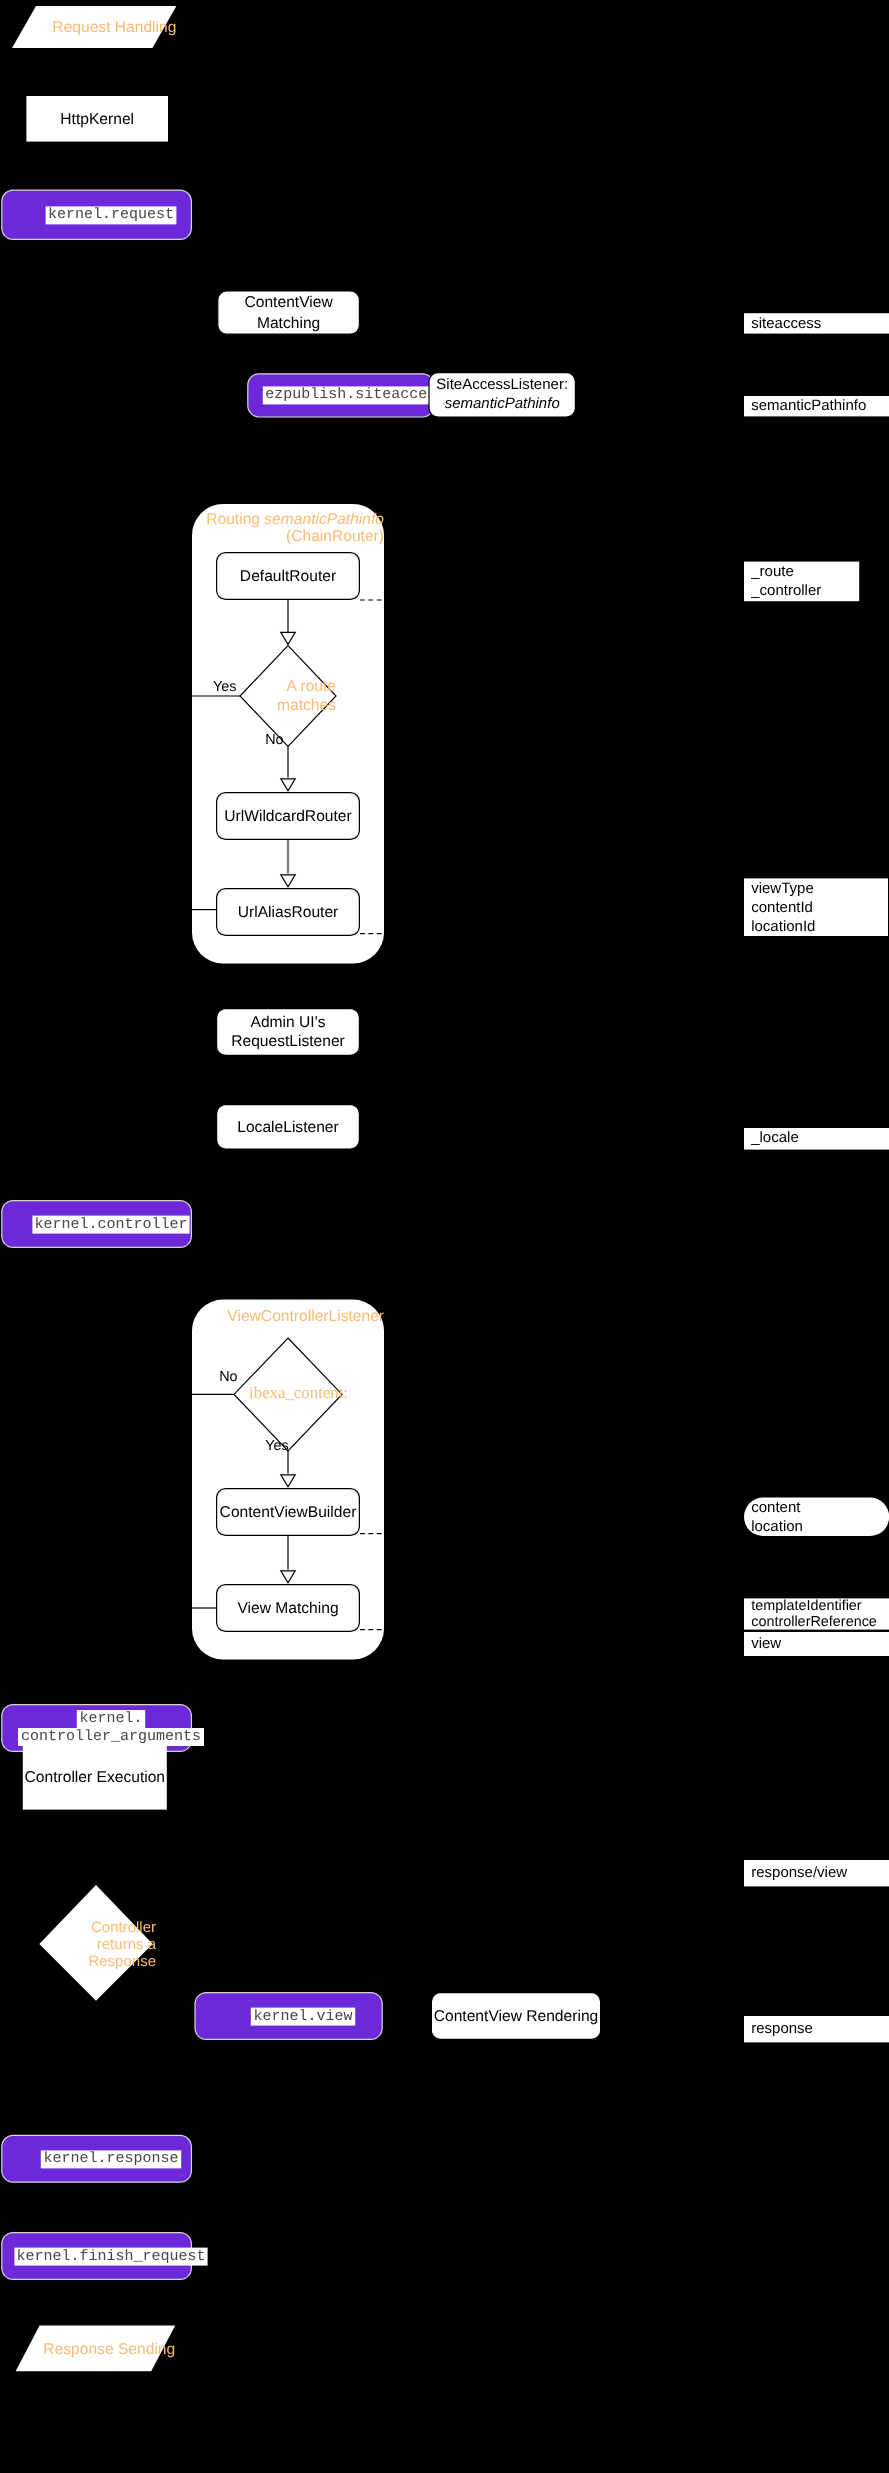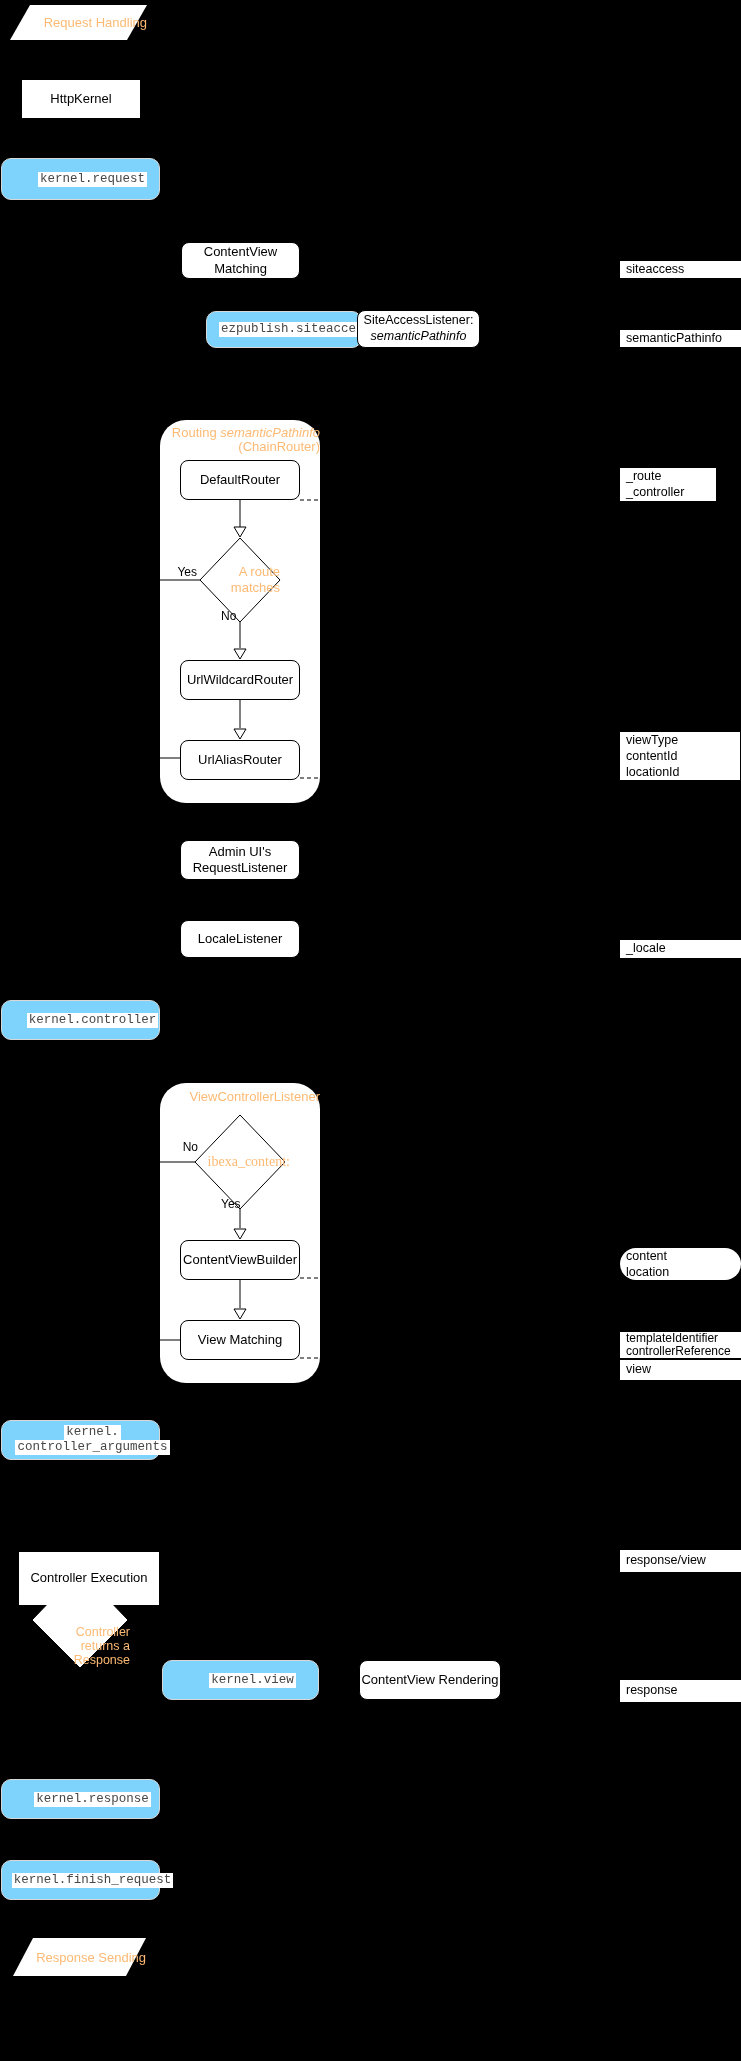--- a/index.html
+++ b/index.html
@@ -3,21 +3,21 @@
 <meta charset="utf-8">
 <style>
   html,body{margin:0;padding:0;background:#000;}
   #stage{position:relative;width:741px;height:2061px;background:#000;overflow:hidden;
          font-family:"Liberation Sans",sans-serif;}
   .abs{position:absolute;box-sizing:border-box;}
   .box{background:#fff;color:#000;font:13px/1.25 "Liberation Sans",sans-serif;
        display:flex;flex-direction:column;align-items:center;justify-content:center;
        text-align:center;}
   .rbox{border:1px solid #000;border-radius:8px;}
-  .event{background:#7dd3fc;border:1px solid #d8d8d8;border-radius:10px;color:#474747;
+  .event{background:#6d28d9;border:1px solid #d8d8d8;border-radius:10px;color:#474747;
          font:12.5px/15px "Liberation Mono",monospace;display:flex;flex-direction:column;
          align-items:center;justify-content:center;text-align:center;padding-left:24px;}
   .event .hl{background:#fff;padding:0 2px;white-space:nowrap;display:inline-block;}
   .lbl{background:#fff;color:#000;font:12.5px/16px "Liberation Sans",sans-serif;
        padding-left:6px;overflow:hidden;text-align:left;}
   .container{background:#fff;border-radius:26px;}
   .yesno{font:12px/13px "Liberation Sans",sans-serif;color:#000;}
   .em{font-style:italic;}
   .svg-layer{position:absolute;left:0;top:0;z-index:2;}
   .z1{z-index:1}.z3{z-index:3}.z4{z-index:4}
@@ -104,22 +104,22 @@
   <div class="abs dtext serif z4" style="left:190px;top:1154px;width:100px;height:16px;font-size:14px;">ibexa_content:</div>
   <div class="abs yesno z4" style="left:176px;top:1141px;width:22px;text-align:right;">No</div>
   <div class="abs yesno z4" style="left:221px;top:1198px;width:28px;">Yes</div>
   <div class="abs box rbox z3" style="left:180px;top:1240px;width:120px;height:40px;">ContentViewBuilder</div>
   <div class="abs box rbox z3" style="left:180px;top:1320px;width:120px;height:40px;">View Matching</div>
 
   <div class="abs event z3" style="left:1px;top:1420px;width:159px;height:40px;">
     <span class="hl">kernel.</span>
     <span class="hl">controller_arguments</span>
   </div>
-  <div class="abs box z3" style="left:19px;top:1552px;width:140px;height:53px;">Controller Execution</div>
-  <div class="abs dtext z4" style="left:30px;top:1599px;width:100px;height:42px;font-size:12.5px;line-height:14px;margin-top:26px;">
+  <div class="abs box z3" style="left:19px;top:1455px;width:120px;height:53px;">Controller Execution</div>
+  <div class="abs dtext z4" style="left:30px;top:1599px;width:100px;height:42px;font-size:12.5px;line-height:14px;">
     <span>Controller</span>
     <span>returns a</span>
     <span>Response</span>
   </div>
   <div class="abs event z3" style="left:162px;top:1660px;width:157px;height:40px;">
     <span class="hl">kernel.view</span>
   </div>
   <div class="abs box rbox z3" style="left:359px;top:1660px;width:142px;height:40px;">ContentView Rendering</div>
 
   <div class="abs event z3" style="left:1px;top:1779px;width:159px;height:40px;">

